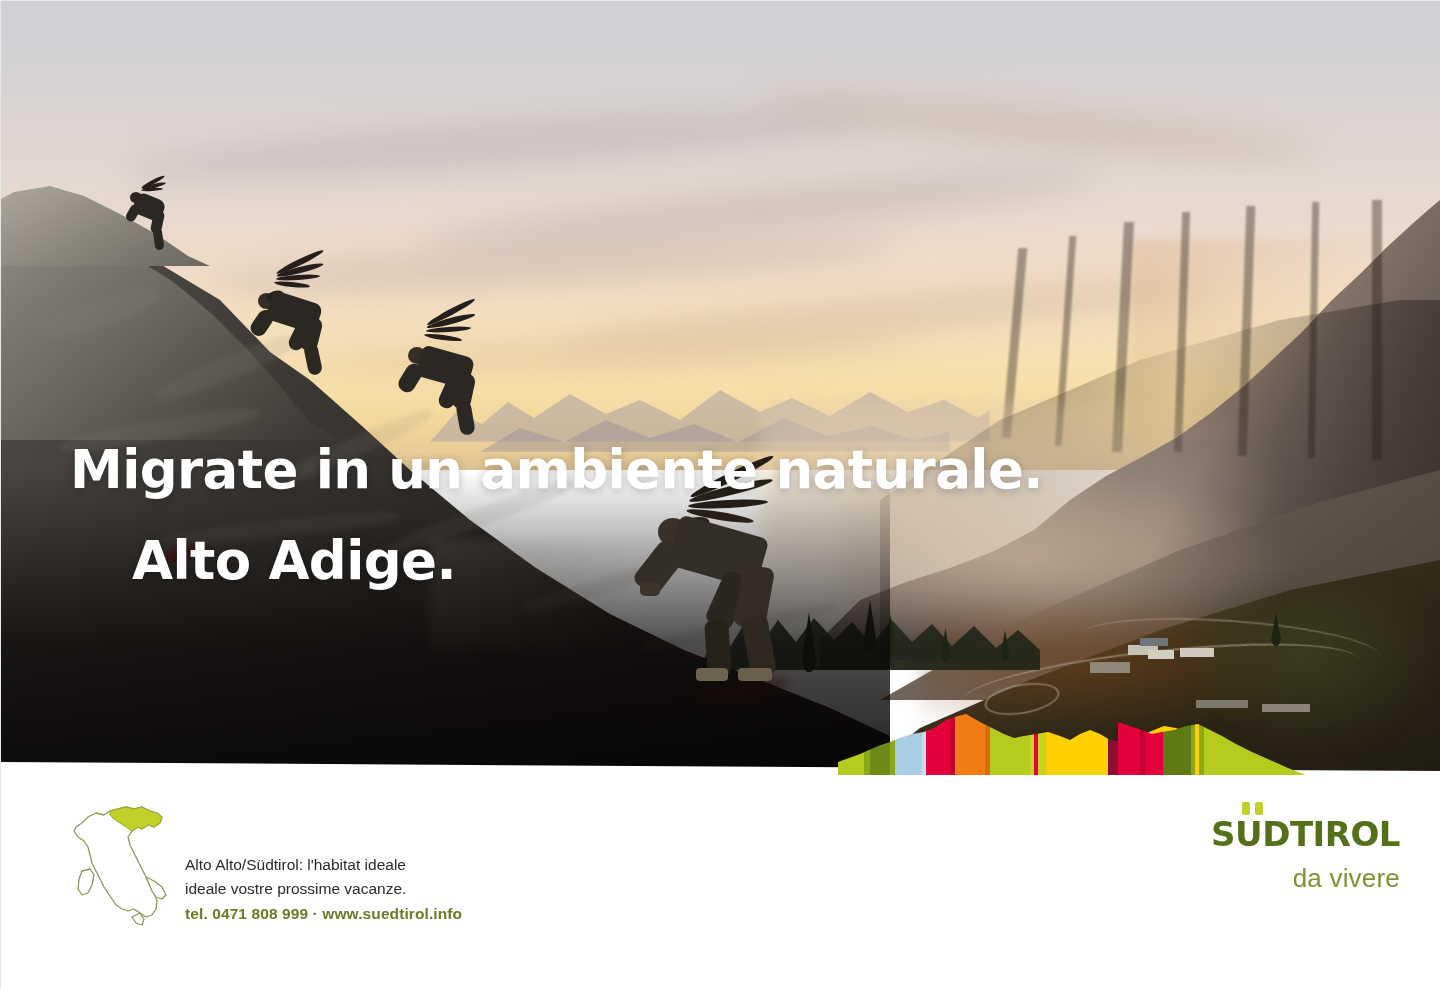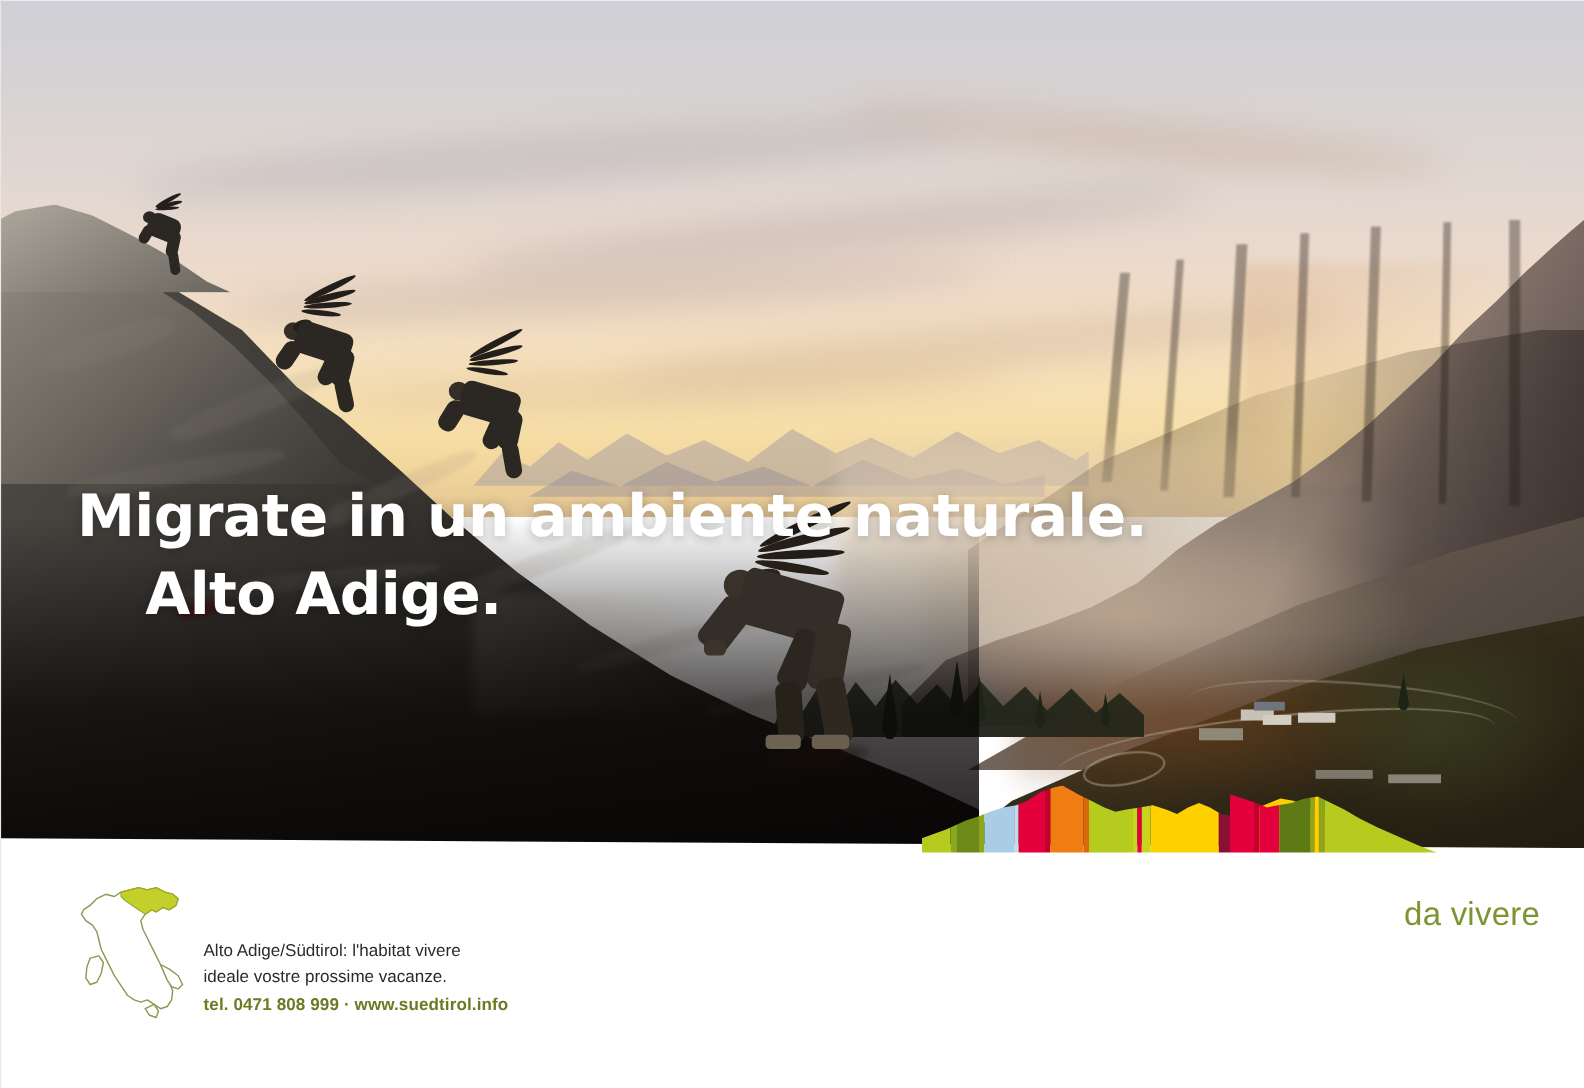--- a/index.html
+++ b/index.html
@@ -278,21 +278,21 @@
     position:absolute;left:70px;top:398px;width:1000px;
     color:#ffffff;
     font-family:"DejaVu Sans","Liberation Sans",sans-serif;
     font-weight:700;
     font-size:53px;
     line-height:1.35;
     letter-spacing:-.6px;
     text-shadow:0 2px 10px rgba(0,0,0,.25);
     pointer-events:none;
   }
-  .headline .l2{display:block;padding-left:62px;}
+  .headline .l2{display:block;padding-left:62px;margin-top:20px;}
 
   
   .mountain-graphic{
     position:absolute;left:838px;top:712px;width:405px;height:66px;
   }
   .mountain-graphic svg{display:block;}
 
   
   .footer{position:absolute;left:0;top:775px;width:1440px;height:214px;background:#fff;}
 
@@ -321,21 +321,21 @@
     font-variant:small-caps;
     text-transform:lowercase;
   }
   .umlaut{position:absolute;left:31px;top:-3px;width:26px;height:13px;}
   .umlaut i{position:absolute;top:0;width:8px;height:13px;background:#c3d02b;border-radius:2px;display:block;}
   .umlaut i:first-child{left:0;}
   .umlaut i:last-child{left:13px;}
   .logo-sub{
     margin-top:10px;
     font-family:"Liberation Sans",sans-serif;
-    font-size:30px;color:#7d9430;font-weight:400;letter-spacing:.2px;
+    font-size:26px;color:#7d9430;font-weight:400;letter-spacing:.2px;
   }
 
   
   .frame{
     position:absolute;left:0;top:0;width:1440px;height:989px;
     border-left:1px solid #e8e8e8;border-top:1px solid #ececec;
     pointer-events:none;box-sizing:border-box;
   }
 </style>
 </head>
@@ -548,26 +548,33 @@
         <path d="M82,116 L86,122 L84,128 L78,126 L74,120 Z" fill="#ffffff" stroke="#8a9a55" stroke-width="1.3" stroke-linejoin="round"></path>
 
         <path d="M24,74 L32,72 L36,78 L34,88 L30,96 L24,98 L20,92 L21,82 Z" fill="#ffffff" stroke="#8a9a55" stroke-width="1.3" stroke-linejoin="round"></path>
 
         <path d="M52,14 L60,12 L68,10 L76,12 L84,10 L92,14 L99,16 L104,20 L102,26 L96,30
                  L90,28 L84,32 L80,30 L74,34 L68,30 L62,26 L56,22 L52,18 Z" fill="#c3d02b" stroke="#9aa81f" stroke-width="1" stroke-linejoin="round"></path>
       </svg>
     </div>
 
     <div class="footer-text">
-      <div>Alto Adige/Südtirol: l'habitat vivere</div>
+      <div>Alto Alto/Südtirol: l'habitat ideale</div>
       <div>ideale vostre prossime vacanze.</div>
     </div>
 
     <div class="footer-contact">tel. 0471 808 999 · www.suedtirol.info</div>
 
     <div class="logo">
+      <div class="logo-mark">
+        <span>sudtirol</span>
+        <span class="umlaut">
+            <i></i>
+            <i></i>
+          </span>
+      </div>
       <div class="logo-sub">da vivere</div>
     </div>
 
   </div>
 
   <div class="frame"></div>
 </div>
 
 </body></html>

